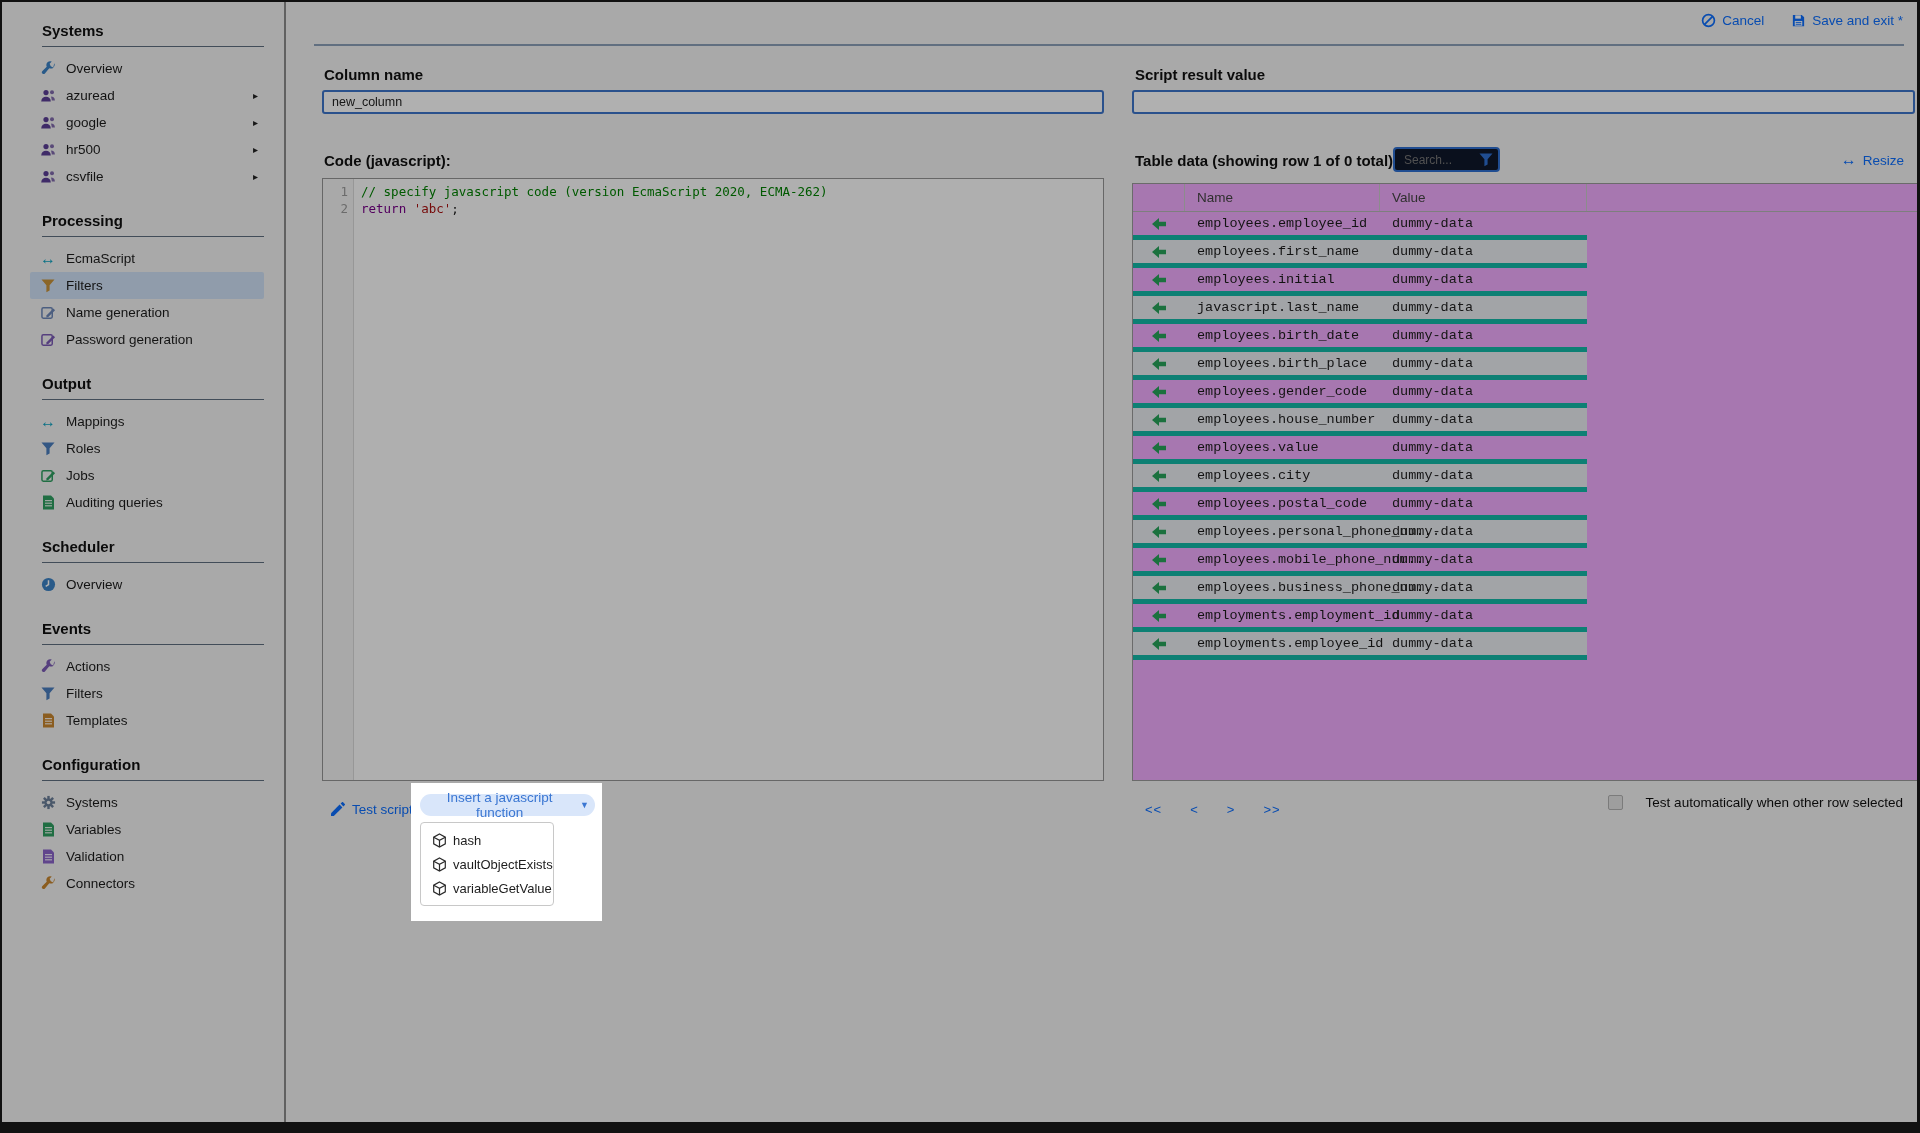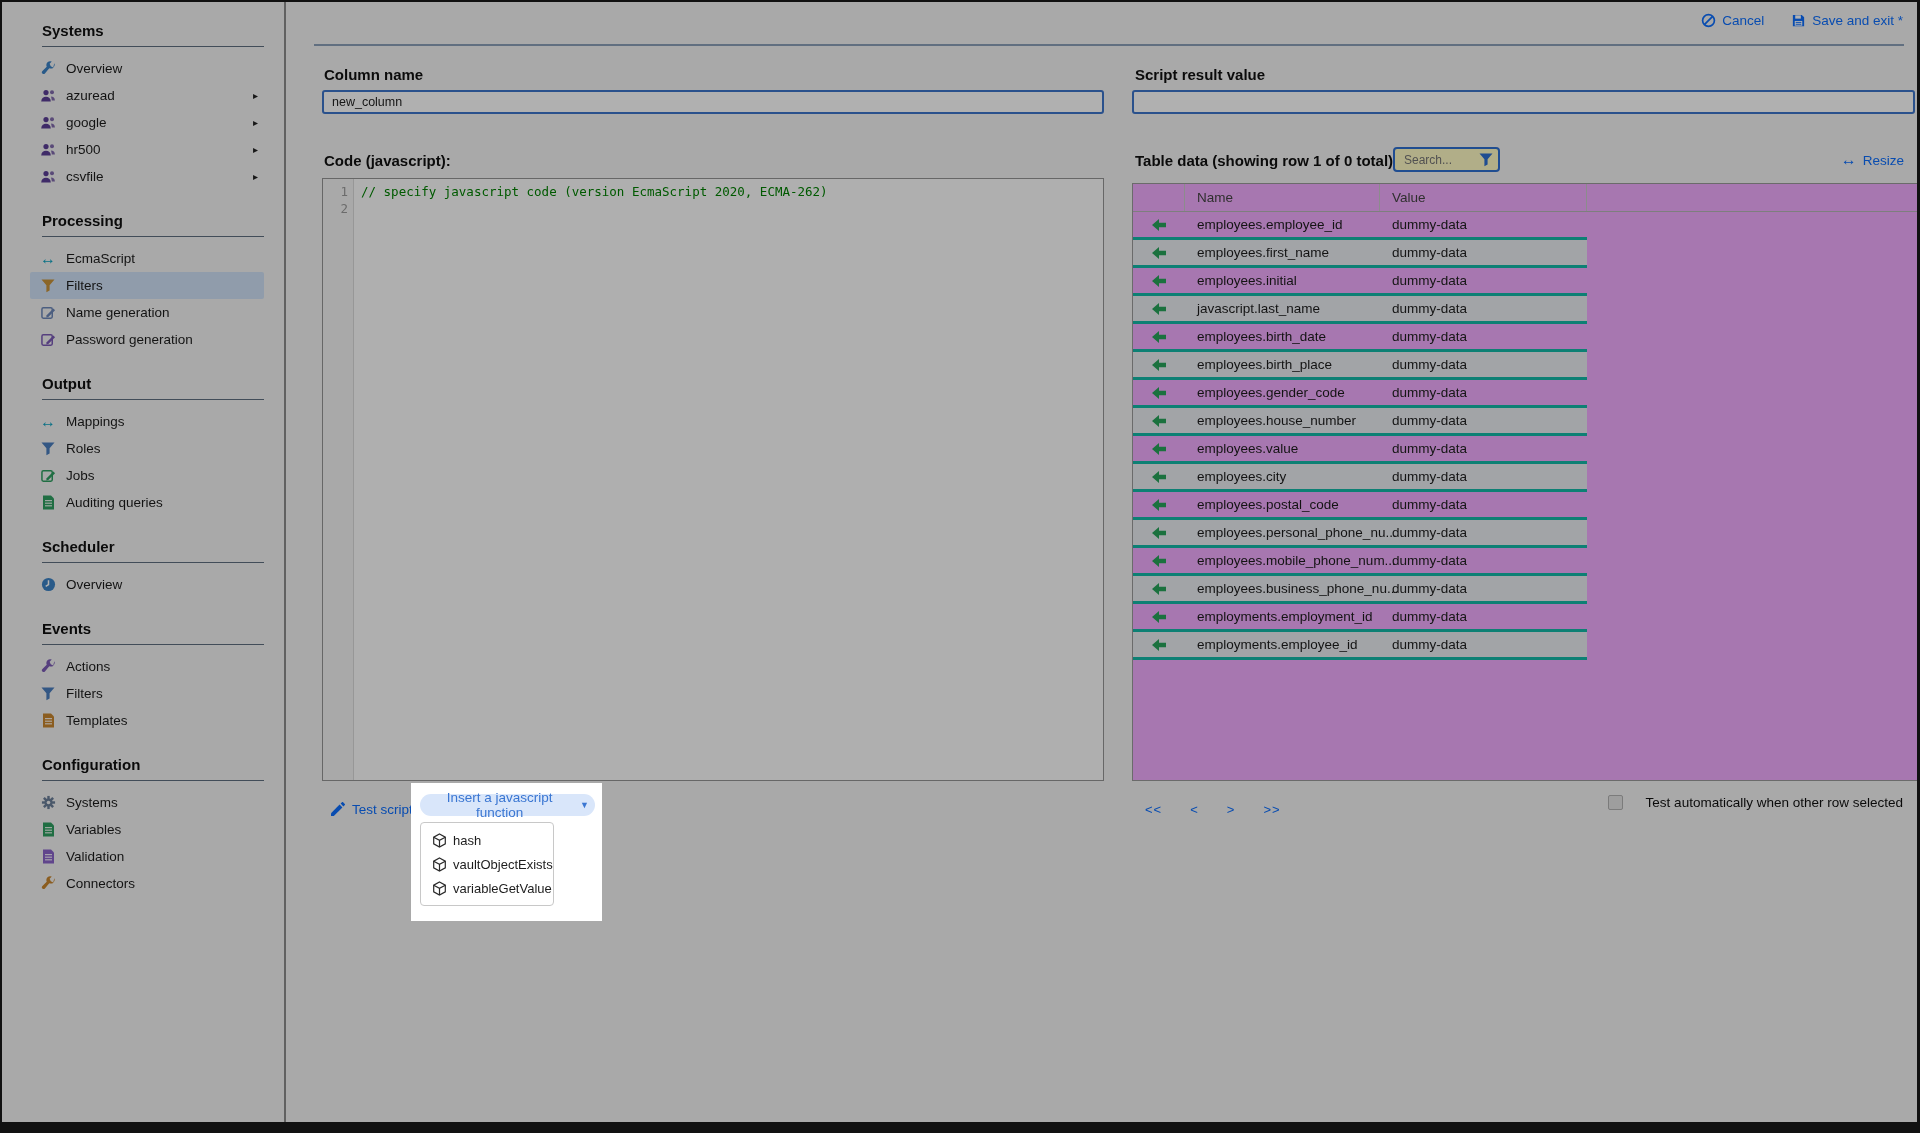--- a/index.html
+++ b/index.html
@@ -31,30 +31,30 @@
   .code-gutter{position:absolute;left:0;top:0;bottom:0;width:30px;background:#f3f3f3;border-right:1px solid #d8d8d8;}
   .code-lines{position:absolute;left:31px;right:0;top:0;padding:4px 0 0 7px;}
   .gutter-nums{padding-top:4px;text-align:right;padding-right:5px;color:#9a9a9a;}
   .tok-comment{color:#008000;}
   .tok-keyword{color:#770088;}
   .tok-string{color:#aa1111;}
   .tok-plain{color:#1a1a1a;}
   .bottom-left-controls{position:absolute;left:328px;top:799px;display:flex;align-items:center;gap:8px;}
   .blue-link{display:flex;align-items:center;gap:6px;font-size:13.5px;color:#0d6efd;cursor:pointer;}
   
-  .search-box{position:absolute;left:1391px;top:145px;width:107px;height:25px;box-sizing:border-box;border:2px solid #2f6fd0;border-radius:4px;background:#fef9c3;display:flex;align-items:center;padding:0 5px 0 7px;}
+  .search-box{position:absolute;left:1391px;top:145px;width:107px;height:25px;box-sizing:border-box;border:2px solid #2f6fd0;border-radius:4px;background:#0f172a;display:flex;align-items:center;padding:0 5px 0 7px;}
   .search-box input{border:none;outline:none;background:transparent;width:72px;font-size:12px;color:#777;font-family:"Liberation Sans",sans-serif;}
   .resize-link{position:absolute;right:13px;top:150px;}
   .table-panel{position:absolute;left:1130px;top:181px;width:941px;height:598px;box-sizing:border-box;border:1px solid #9a9a9a;background:#f0abfc;}
   .t-header{display:flex;height:28px;box-sizing:border-box;border-bottom:1px solid #b5b5b5;font-size:13.5px;color:#444;}
   .t-header .hc{display:flex;align-items:center;box-sizing:border-box;}
   .hc-icon{width:52px;border-right:1px solid #c9c9c9;}
   .hc-name{width:195px;padding-left:12px;border-right:1px solid #c9c9c9;}
   .hc-value{width:207px;padding-left:12px;border-right:1px solid #c9c9c9;}
-  .t-row{display:flex;align-items:center;height:28px;width:454px;box-sizing:border-box;border-bottom:3px solid #14b8a6;font-size:13.5px;cursor:pointer;}
+  .t-row{display:flex;align-items:center;height:28px;width:454px;box-sizing:border-box;border-bottom:5px solid #14b8a6;font-size:13.5px;cursor:pointer;font-family:Liberation Mono, monospace;}
   .t-row:nth-child(even){background:#e8ebf0;}
   .t-cell-icon{width:52px;display:flex;justify-content:center;}
   .t-cell-name{width:195px;padding-left:12px;box-sizing:border-box;color:#1c1c1c;}
   .t-cell-value{width:207px;padding-left:12px;box-sizing:border-box;color:#222;}
   .pager{position:absolute;left:1143px;top:800px;display:flex;gap:28px;}
   .pager span{font-size:13px;color:#0d6efd;cursor:pointer;letter-spacing:1px;}
   .autotest{position:absolute;right:14px;top:793px;display:flex;align-items:center;gap:23px;}
   .autotest .box{width:13px;height:13px;background:#e2e2e2;border:1px solid #b0b0b0;border-radius:2px;cursor:pointer;}
   .autotest .lbl{font-size:13.5px;color:#111;}
   
@@ -328,20 +328,21 @@
   <div class="field-label" style="left:322px;top:150px;">Code (javascript):</div>
   <div class="code-editor">
     <div class="code-gutter">
         <div class="gutter-nums" id="gutter-nums">
           <div>1</div>
           <div>2</div>
         </div>
       </div>
     <div class="code-lines" id="code-lines">
         <div><span class="tok-comment">// specify javascript code (version EcmaScript 2020, ECMA-262)</span></div>
+        <div><span class="tok-keyword">return</span><span class="tok-plain"> </span><span class="tok-string">'abc'</span><span class="tok-plain">;</span></div>
       </div>
   </div>
 
   <div class="bottom-left-controls">
     <span class="blue-link">
       <span class="icon16">
         <svg width="14" height="14" viewBox="0 0 14 14">
             <path d="M0 11.2 L8.6 2.6 L11.4 5.4 L2.8 14 L0 14 Z" fill="#0d6efd"></path>
             <path d="M9.6 1.6 L11 0.2 C11.3 -0.1 11.8 -0.1 12.1 0.2 L13.8 1.9 C14.1 2.2 14.1 2.7 13.8 3 L12.4 4.4 Z" fill="#0d6efd"></path>
           </svg>

